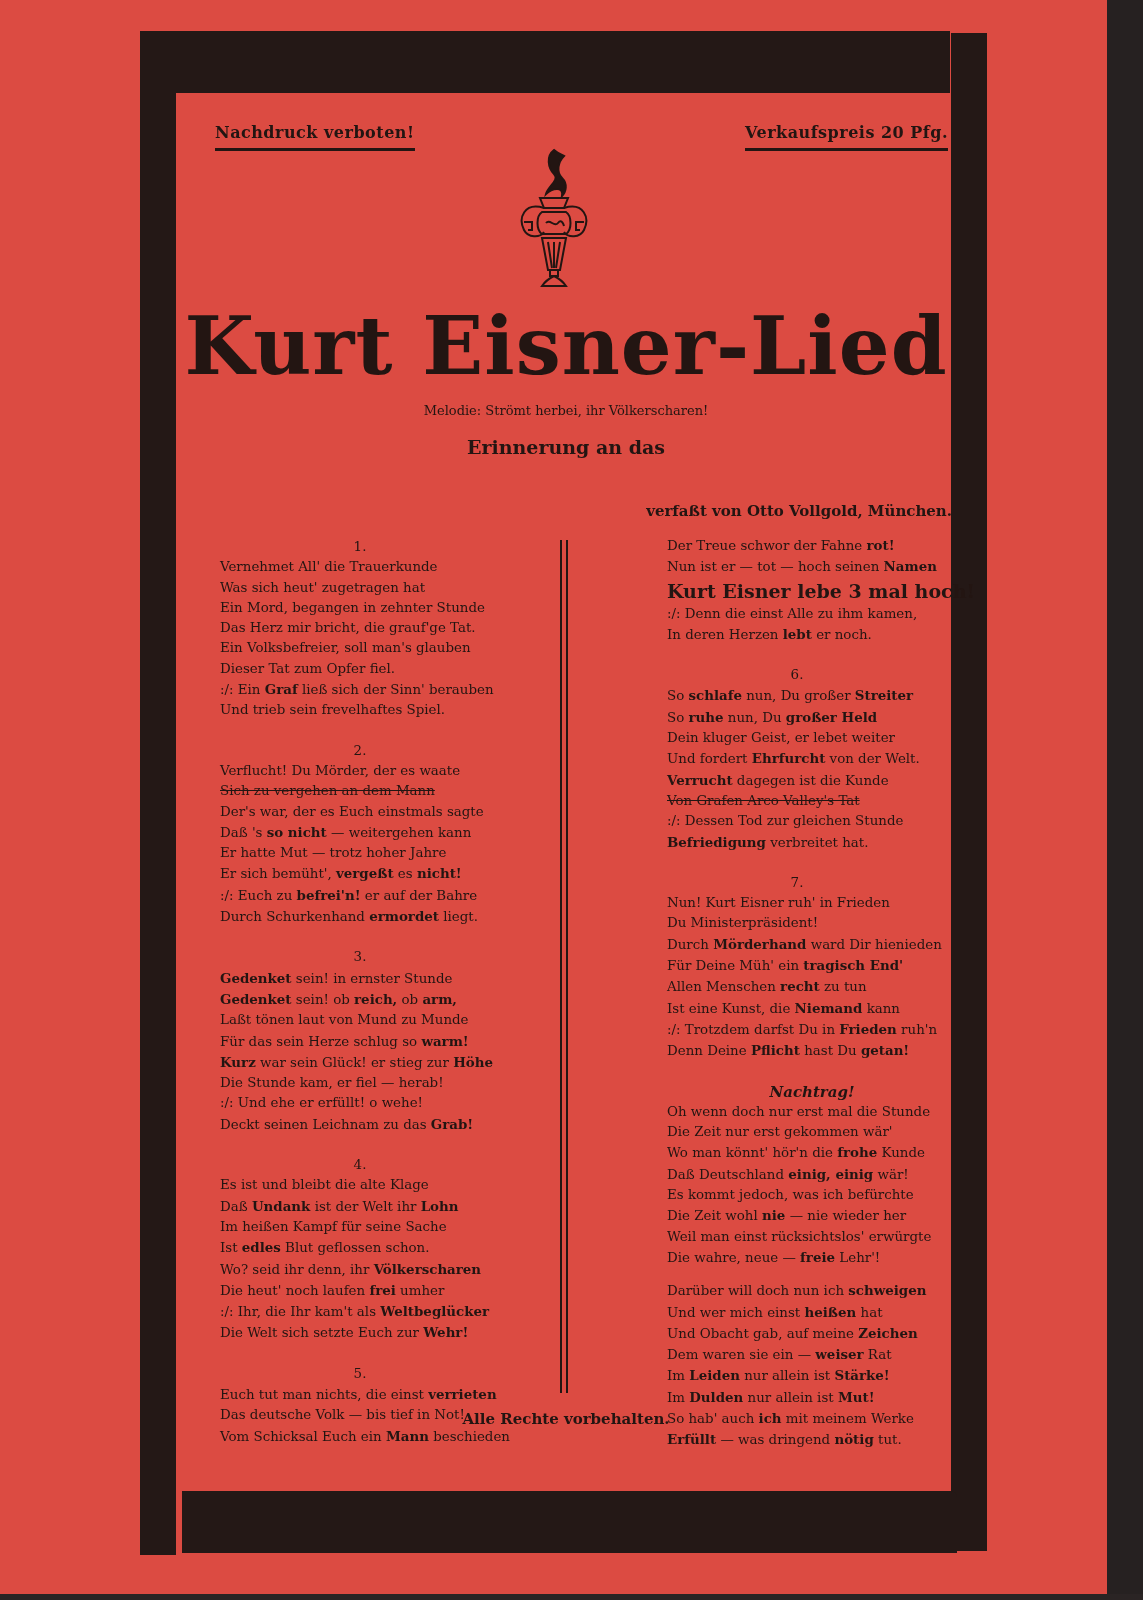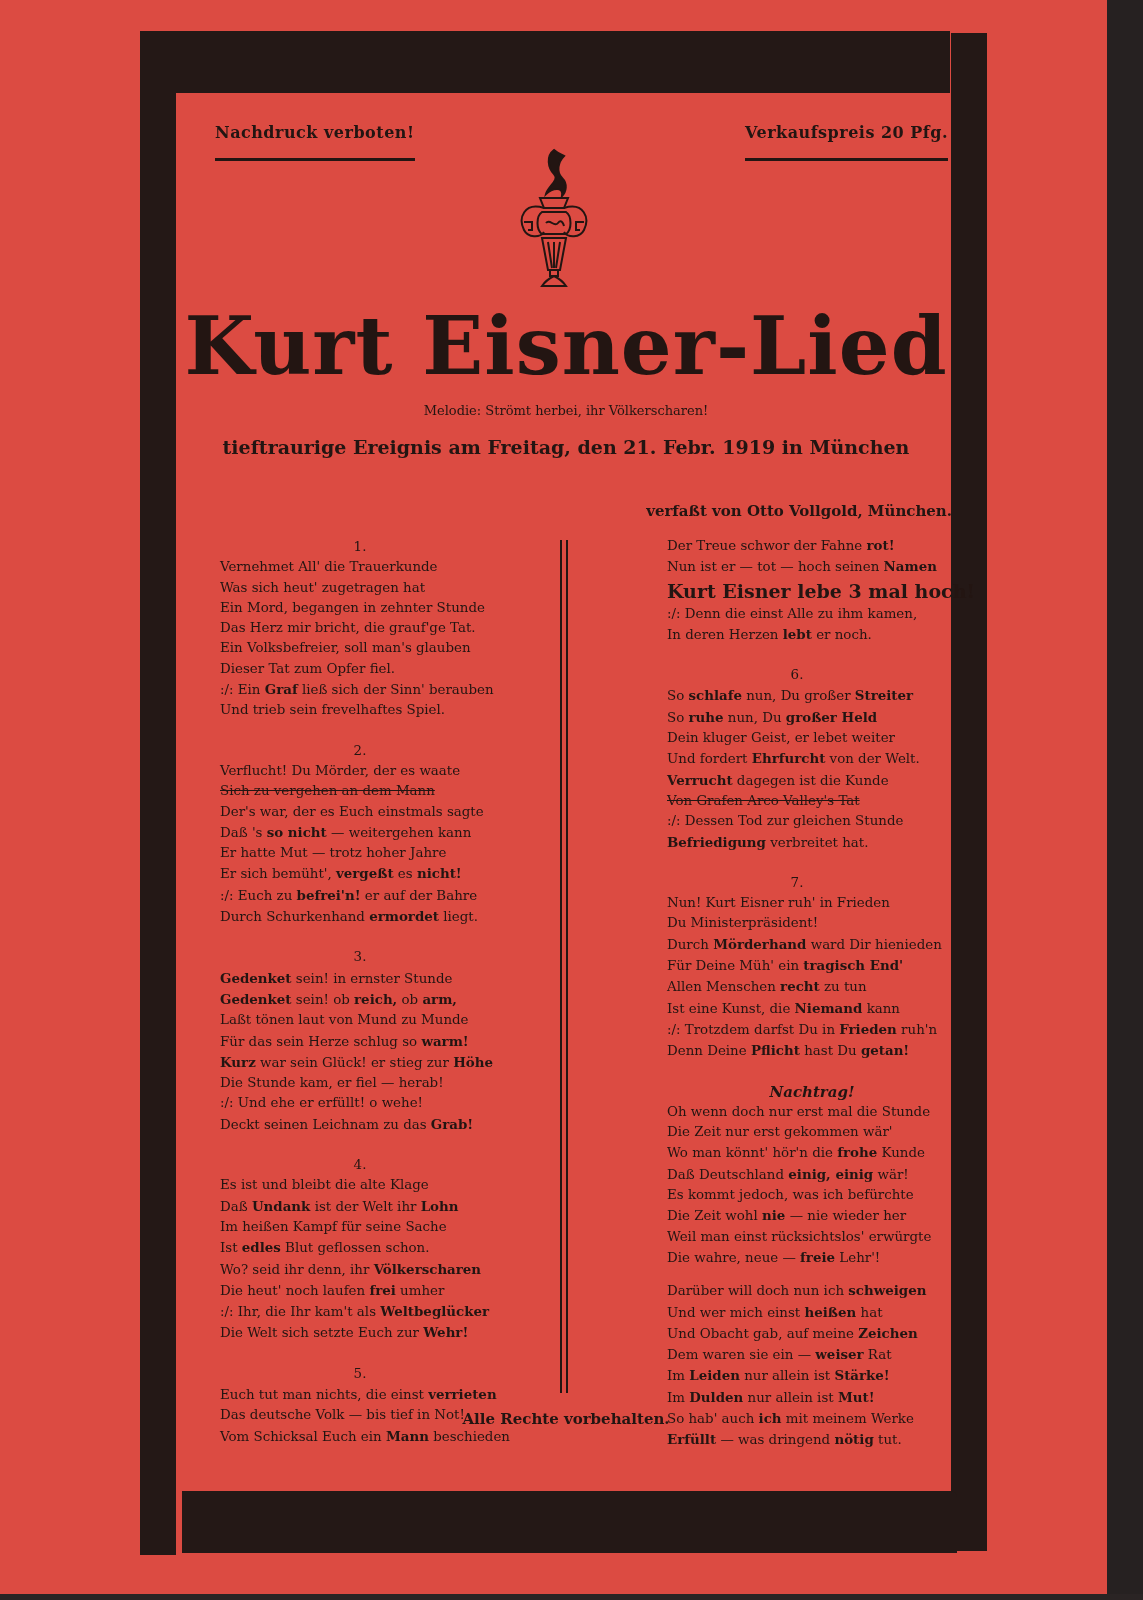--- a/index.html
+++ b/index.html
@@ -5,21 +5,21 @@
   html,body{margin:0;padding:0;}
   body{width:1143px;height:1600px;position:relative;background:#d9493f;overflow:hidden;font-family:"DejaVu Serif",serif;color:#231512;}
   .scan-edge{position:absolute;top:0;right:0;width:36px;height:1600px;background:#262121;}
   .scan-bottom{position:absolute;left:0;bottom:0;width:1143px;height:6px;background:#2a2424;}
   .paper{position:absolute;left:0;top:0;width:1107px;height:1594px;background:#dc4b42;}
   .bar{position:absolute;background:#241816;}
   .bar-top{left:140px;top:31px;width:810px;height:62px;}
   .bar-left{left:140px;top:31px;width:36px;height:1524px;}
   .bar-right{left:951px;top:33px;width:36px;height:1518px;}
   .bar-bottom{left:182px;top:1491px;width:775px;height:62px;border-radius:0 6px 0 0;}
-  .hdr{position:absolute;top:123px;font-weight:bold;font-size:16px;letter-spacing:0.5px;border-bottom:3px solid #231512;padding-bottom:16px;}
+  .hdr{position:absolute;top:123px;font-weight:bold;font-size:16px;letter-spacing:0.5px;border-bottom:3px solid #231512;padding-bottom:6px;}
   .hdr-left{left:215px;}
   .hdr-right{right:195px;}
   .torch{position:absolute;left:518px;top:146px;width:72px;height:144px;}
   .title{position:absolute;left:180px;width:772px;top:292px;text-align:center;font-family:"DejaVu Serif",serif;font-weight:bold;font-size:80px;letter-spacing:1px;line-height:90px;margin-top:9px;}
   .melodie{position:absolute;left:180px;width:772px;top:403px;text-align:center;font-size:13px;}
   .sub{position:absolute;left:180px;width:772px;top:434px;text-align:center;font-weight:bold;font-size:19px;line-height:26px;}
   .author{position:absolute;left:180px;width:772px;top:502px;text-align:right;font-weight:bold;font-size:15px;}
   .col{position:absolute;font-size:13.4px;line-height:20.3px;white-space:nowrap;}
   .col-left{left:220px;top:537px;width:300px;}
   .col-right{left:667px;top:535px;width:290px;}
@@ -61,21 +61,21 @@
     <path d="M24 92 L48 92 L42 124 L30 124 Z"></path>
     <path d="M30 96 L34 122 M36 96 L36 122 M42 96 L38 122"></path>
     <path d="M32 124 L40 124 L40 130 L32 130 Z"></path>
     <path d="M24 140 C28 134 32 132 36 130 C40 132 44 134 48 140 Z"></path>
   </g>
 </svg>
 
 <div class="title">Kurt Eisner-Lied</div>
 <div class="melodie">Melodie: Strömt herbei, ihr Völkerscharen!</div>
 <div class="sub">
-  <div>tieftraurige Ereignis am Freitag, den 21. Febr. 1919 in München</div>
+  <div>Erinnerung an das</div>
 </div>
 <div class="author">verfaßt von Otto Vollgold, München.</div>
 
 <div class="divider"></div>
 
 <div class="col col-left">
   <div>
     <span class="snum">1.</span>
     <div>Vernehmet All' die Trauerkunde</div>
     <div>Was sich heut' zugetragen hat</div>

